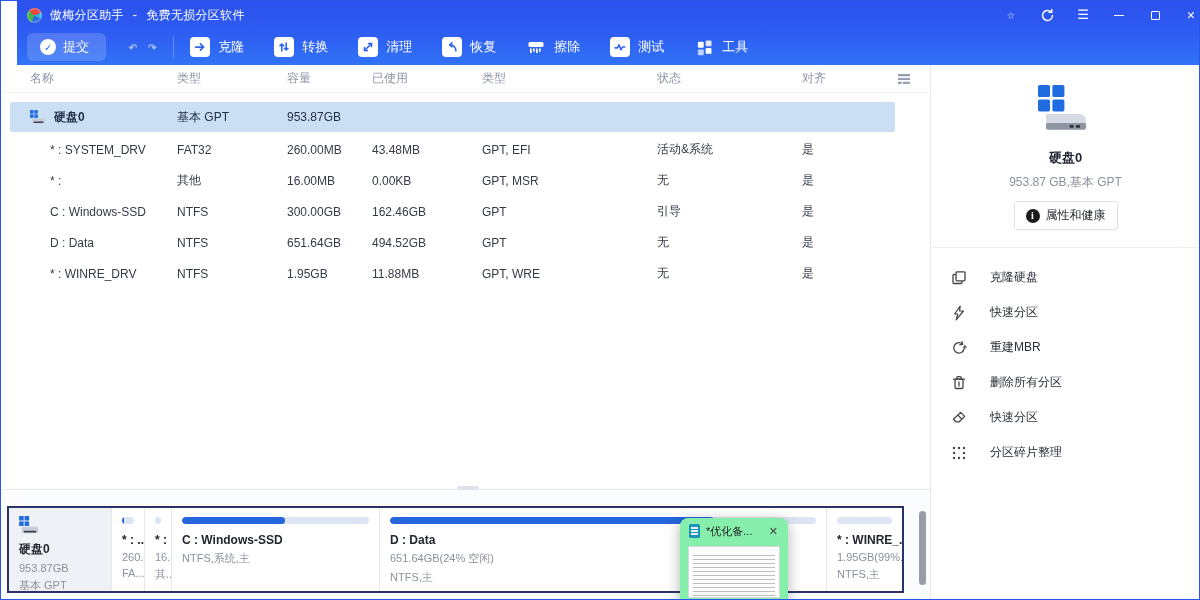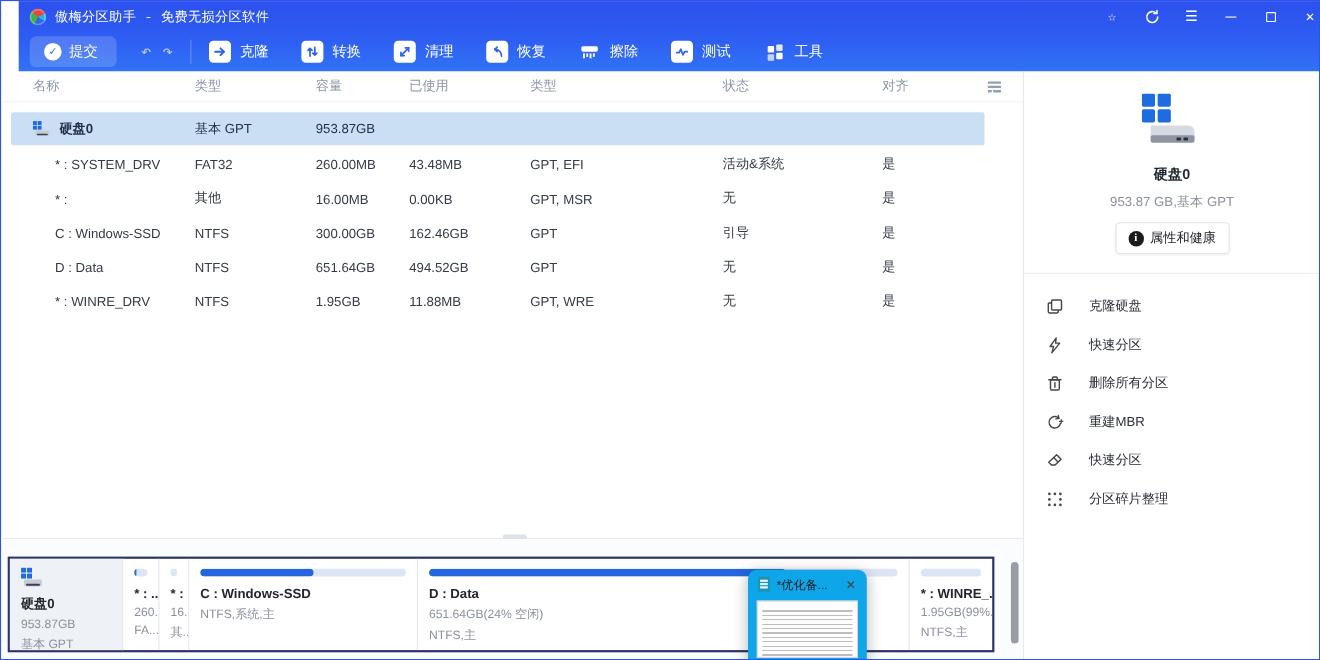--- a/index.html
+++ b/index.html
@@ -69,21 +69,21 @@
   .prop-btn { display:inline-flex; align-items:center; gap:6px; margin-top:10px; border:1px solid #e0e2e8; border-radius:4px;
               background:#fff; padding:5px 11px; font-size:12px; color:#23262e; box-shadow:0 1px 2px rgba(0,0,0,.04); }
   .info-dot { width:14px; height:14px; border-radius:50%; background:#1c1c1c; color:#fff; font-size:10px; font-weight:bold;
               display:flex; align-items:center; justify-content:center; font-family:"Liberation Serif",serif; }
   #side-sep { border-top:1px solid #eceef2; margin-top:17px; }
   #actions { padding:12px 0 0 20px; }
   .action { display:flex; align-items:center; gap:23px; height:35px; font-size:12px; color:#2a2e38; cursor:default; }
   .action svg { display:block; }
 
   
-  #popup { position:absolute; left:679px; top:517px; width:108px; height:83px; background:#0ea5e9;
+  #popup { position:absolute; left:679px; top:517px; width:108px; height:83px; background:#86efac;
            border-radius:8px 8px 0 0; box-shadow:0 3px 14px rgba(0,0,0,.3); z-index:40; }
   #popup-head { display:flex; align-items:center; height:26px; padding:0 7px 0 9px; gap:6px; }
   .note-ico { width:11px; height:14px; background:#1c93b8; border-radius:1.5px; position:relative; }
   .note-ico:before { content:""; position:absolute; left:2px; top:3px; right:2px; height:1.5px; background:#e8f6fa; box-shadow:0 3px 0 #e8f6fa, 0 6px 0 #e8f6fa; }
   #popup-title { font-size:11px; color:#1d1d1d; flex:1; overflow:hidden; white-space:nowrap; }
   #popup-close { font-size:11px; color:#444; padding:2px 3px; }
   #popup-body { margin:2px 8px 0 8px; height:52px; background:#fdfdfd; border:1px solid #d6d7da;
                 padding:6px 4px 0 4px; }
   .doc-lines { height:100%; background:repeating-linear-gradient(180deg,#fdfdfd 0 2px,#a8a8ab 2px 3px,#fdfdfd 3px 4px); opacity:.75; }
 </style>
@@ -387,38 +387,38 @@
       <div class="action">
         <span>
           <svg width="16" height="16" viewBox="0 0 16 16" fill="none" stroke="#454545" stroke-width="1.2" stroke-linejoin="round">
             <path d="M9.2 1.2 3.6 9h3.2l-1.6 5.8L12.4 6H8.6z"></path>
             </svg>
         </span>
         <span>快速分区</span>
       </div>
       <div class="action">
         <span>
+          <svg width="16" height="16" viewBox="0 0 16 16" fill="none" stroke="#454545" stroke-width="1.3" stroke-linecap="round">
+            <path d="M13 9A5.2 5.2 0 1 1 11.5 4.1"></path>
+              <path d="M11 1.6l.6 2.7-2.7.5"></path>
+              <path d="M12.2 7h3.2M13.8 5.4v3.2" stroke-width="1.1"></path>
+            </svg>
+        </span>
+        <span>重建MBR</span>
+      </div>
+      <div class="action">
+        <span>
           <svg width="16" height="16" viewBox="0 0 16 16" fill="none" stroke="#454545" stroke-width="1.3" stroke-linecap="round" stroke-linejoin="round">
             <path d="M2.5 4.2h11"></path>
               <path d="M5.8 4V2.7a1 1 0 0 1 1-1h2.4a1 1 0 0 1 1 1V4"></path>
             <rect x="4" y="4.2" width="8" height="9.3" rx="1.2"></rect>
               <path d="M8 7v4"></path>
             </svg>
         </span>
         <span>删除所有分区</span>
-      </div>
-      <div class="action">
-        <span>
-          <svg width="16" height="16" viewBox="0 0 16 16" fill="none" stroke="#454545" stroke-width="1.3" stroke-linecap="round">
-            <path d="M13 9A5.2 5.2 0 1 1 11.5 4.1"></path>
-              <path d="M11 1.6l.6 2.7-2.7.5"></path>
-              <path d="M12.2 7h3.2M13.8 5.4v3.2" stroke-width="1.1"></path>
-            </svg>
-        </span>
-        <span>重建MBR</span>
       </div>
       <div class="action">
         <span>
           <svg width="16" height="16" viewBox="0 0 16 16" fill="none" stroke="#454545" stroke-width="1.3" stroke-linejoin="round">
             <path d="M9.6 2.4 13.6 6.4 8.2 11.8H4.9L2.4 9.3z"></path>
               <path d="M6.8 5l4.1 4.1"></path>
             </svg>
         </span>
         <span>快速分区</span>
       </div>

